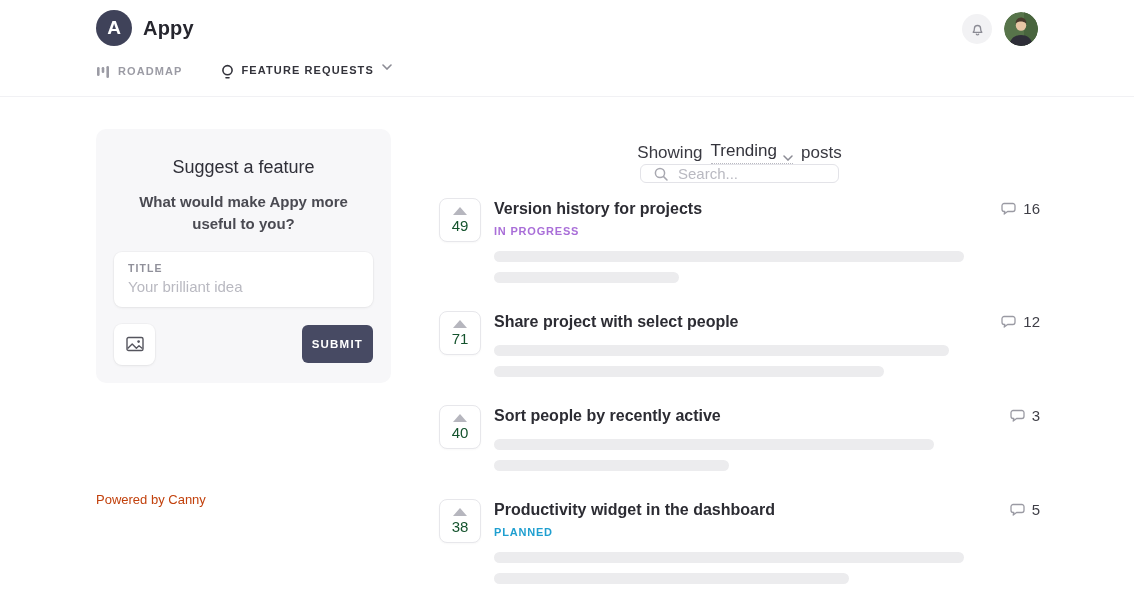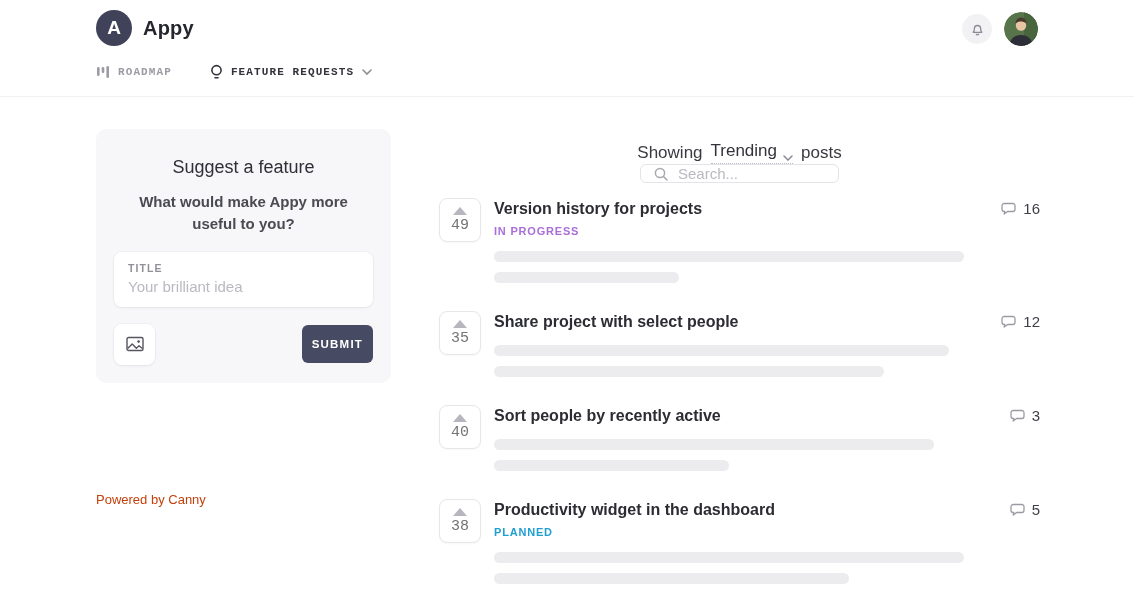--- a/index.html
+++ b/index.html
@@ -14,22 +14,22 @@
   .brand { position:absolute; left:96px; top:10px; display:flex; align-items:center; gap:11px; }
   .logo { width:36px; height:36px; border-radius:50%; background:#3f4259; color:#fff;
           font-size:19px; font-weight:700; display:flex; align-items:center; justify-content:center; }
   .app-name { font-size:20px; font-weight:700; color:#26262e; letter-spacing:.2px; }
   .header-right { position:absolute; right:96px; top:12px; display:flex; align-items:center; gap:12px; }
   .bell-btn { width:30px; height:30px; border-radius:50%; background:#f2f2f4; border:none;
               display:flex; align-items:center; justify-content:center; cursor:pointer; }
   .avatar { width:34px; height:34px; border-radius:50%; overflow:hidden; cursor:pointer; display:block; }
 
   .nav { position:absolute; left:96px; top:64px; display:flex; gap:38px; align-items:center; }
-  .nav-item { display:flex; align-items:center; gap:8px; font-size:11px; font-weight:700;
-              letter-spacing:1.1px; cursor:pointer;font-family:Liberation Mono, monospace; }
+  .nav-item { display:flex; gap:8px; font-size:11px; font-weight:700;
+              letter-spacing:1.1px; cursor:pointer; }
   .nav-item.inactive { color:#9b9ba4; }
   .nav-item.active { color:#33333b; }
 
   
   .suggest-card { position:absolute; left:96px; top:129px; width:295px; background:#f7f7f9;
                   border-radius:10px; padding:18px 18px 18px; }
   .card-heading { font-size:18px; font-weight:500; color:#2f2f38; text-align:center; margin-top:10px; }
   .card-sub { font-size:15px; color:#4a4a52; text-align:center; line-height:1.45; margin:13px 18px 0;font-weight:bold; }
   .field-box { background:#fff; border-radius:8px; padding:10px 14px 11px; margin-top:17px;
                box-shadow:0 1px 3px rgba(0,0,0,.06), 0 0 0 1px rgba(0,0,0,.025); }
@@ -58,21 +58,21 @@
                 display:flex; align-items:center; padding:0 12px; gap:9px; }
   .search-input { border:0; outline:0; font-family:"Liberation Sans", sans-serif; font-size:15px; flex:1; min-width:0; color:#33333b; }
 
   .posts { margin-top:21px; }
   .post { display:flex; margin-bottom:28px; }
   .vote-box { width:42px; height:44px; flex:0 0 42px; border:1px solid #e7e7eb; border-radius:8px; background:#fff;
               display:flex; flex-direction:column; align-items:center; justify-content:center; gap:3px;
               cursor:pointer; box-shadow:0 1px 2px rgba(0,0,0,.03); padding:0; }
   .up-triangle { width:0; height:0; border-left:7px solid transparent; border-right:7px solid transparent;
                  border-bottom:8px solid #b6b6be; }
-  .vote-count { font-size:15px; color:#737373; line-height:1; font-family:Liberation Mono, monospace; }
+  .vote-count { font-size:15px; color:#14532d; line-height:1; font-family:Liberation Sans, sans-serif; }
   .post-body { flex:1; margin-left:13px; padding-top:2px; }
   .post-top { display:flex; justify-content:space-between; align-items:flex-start; }
   .post-title { font-size:16px; font-weight:600; color:#2c2c33; }
   .comments { display:flex; align-items:center; gap:6px; font-size:15px; color:#3f3f47; flex:0 0 auto; margin-left:12px; }
   .status { margin-top:7px; font-size:11px; font-weight:700; letter-spacing:.8px; }
   .skel { height:11px; border-radius:6px; background:#ececee; }
   .skel.b1 { margin-top:14px; }
   .skel.b2 { margin-top:10px; }
 </style>
 </head>
@@ -213,21 +213,21 @@
         </div>
         <div class="status" style="color: rgb(169, 110, 216);">IN PROGRESS</div>
         <div class="skel b1" style="width: 470px;"></div>
         <div class="skel b2" style="width: 185px;"></div>
       </div>
     </div>
 
     <div class="post">
       <button class="vote-box">
         <span class="up-triangle"></span>
-        <span class="vote-count">35</span>
+        <span class="vote-count">71</span>
       </button>
       <div class="post-body">
         <div class="post-top">
           <span class="post-title">Share project with select people</span>
           <span class="comments">
             <span style="display:flex">
               <svg width="17" height="16" viewBox="0 0 17 16" fill="none" stroke="#9a9aa3" stroke-width="1.3" stroke-linejoin="round">
                 <path d="M4.2 2.5h8.6a2.2 2.2 0 0 1 2.2 2.2v3.6a2.2 2.2 0 0 1-2.2 2.2H7.6l-3.4 2.6.6-2.6h-.6a2.2 2.2 0 0 1-2.2-2.2V4.7a2.2 2.2 0 0 1 2.2-2.2z"></path>
               </svg>
             </span>

